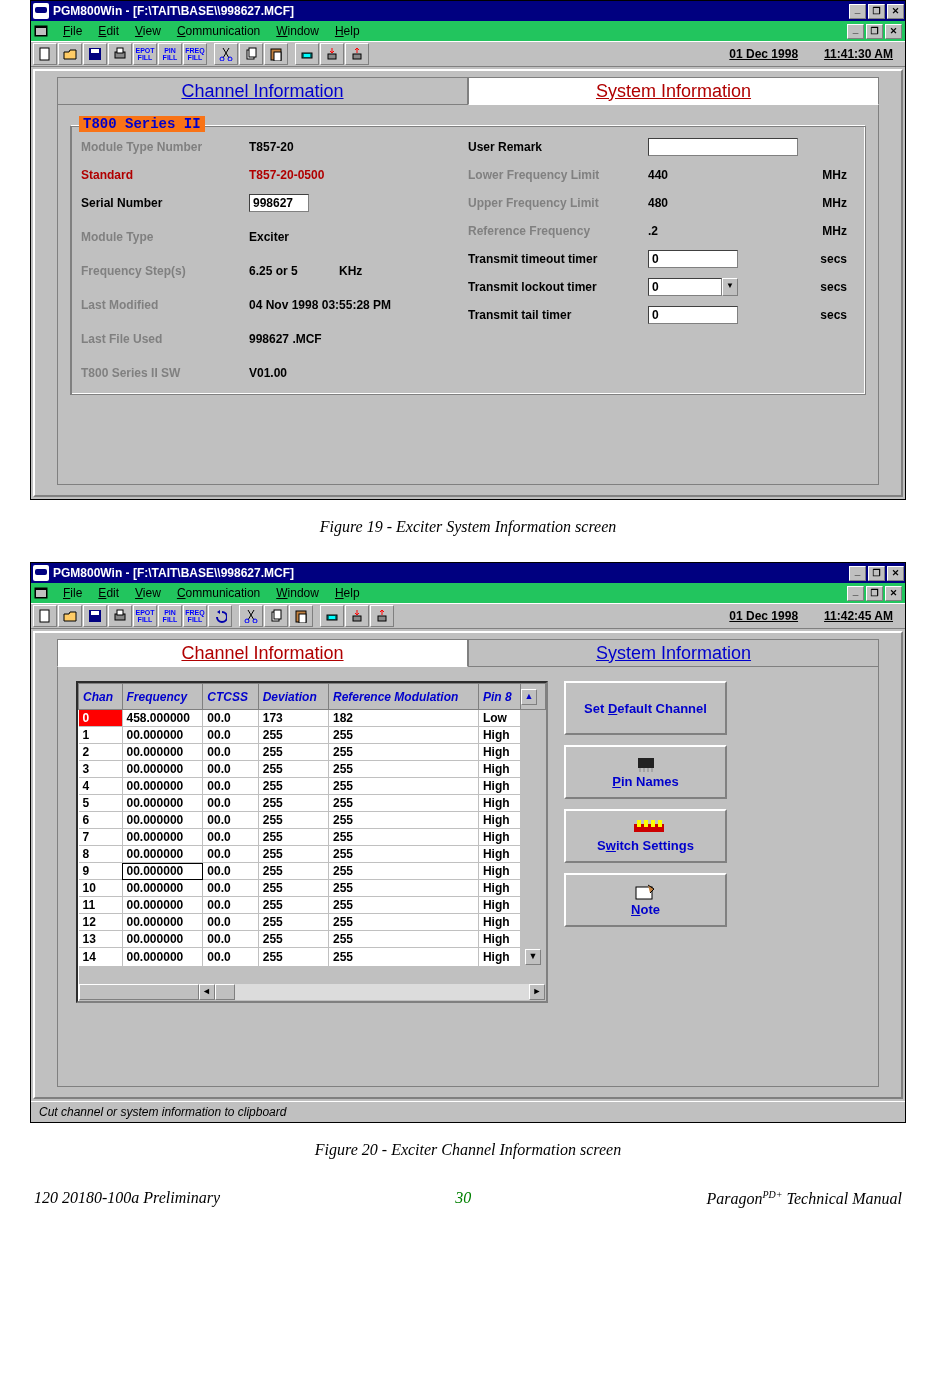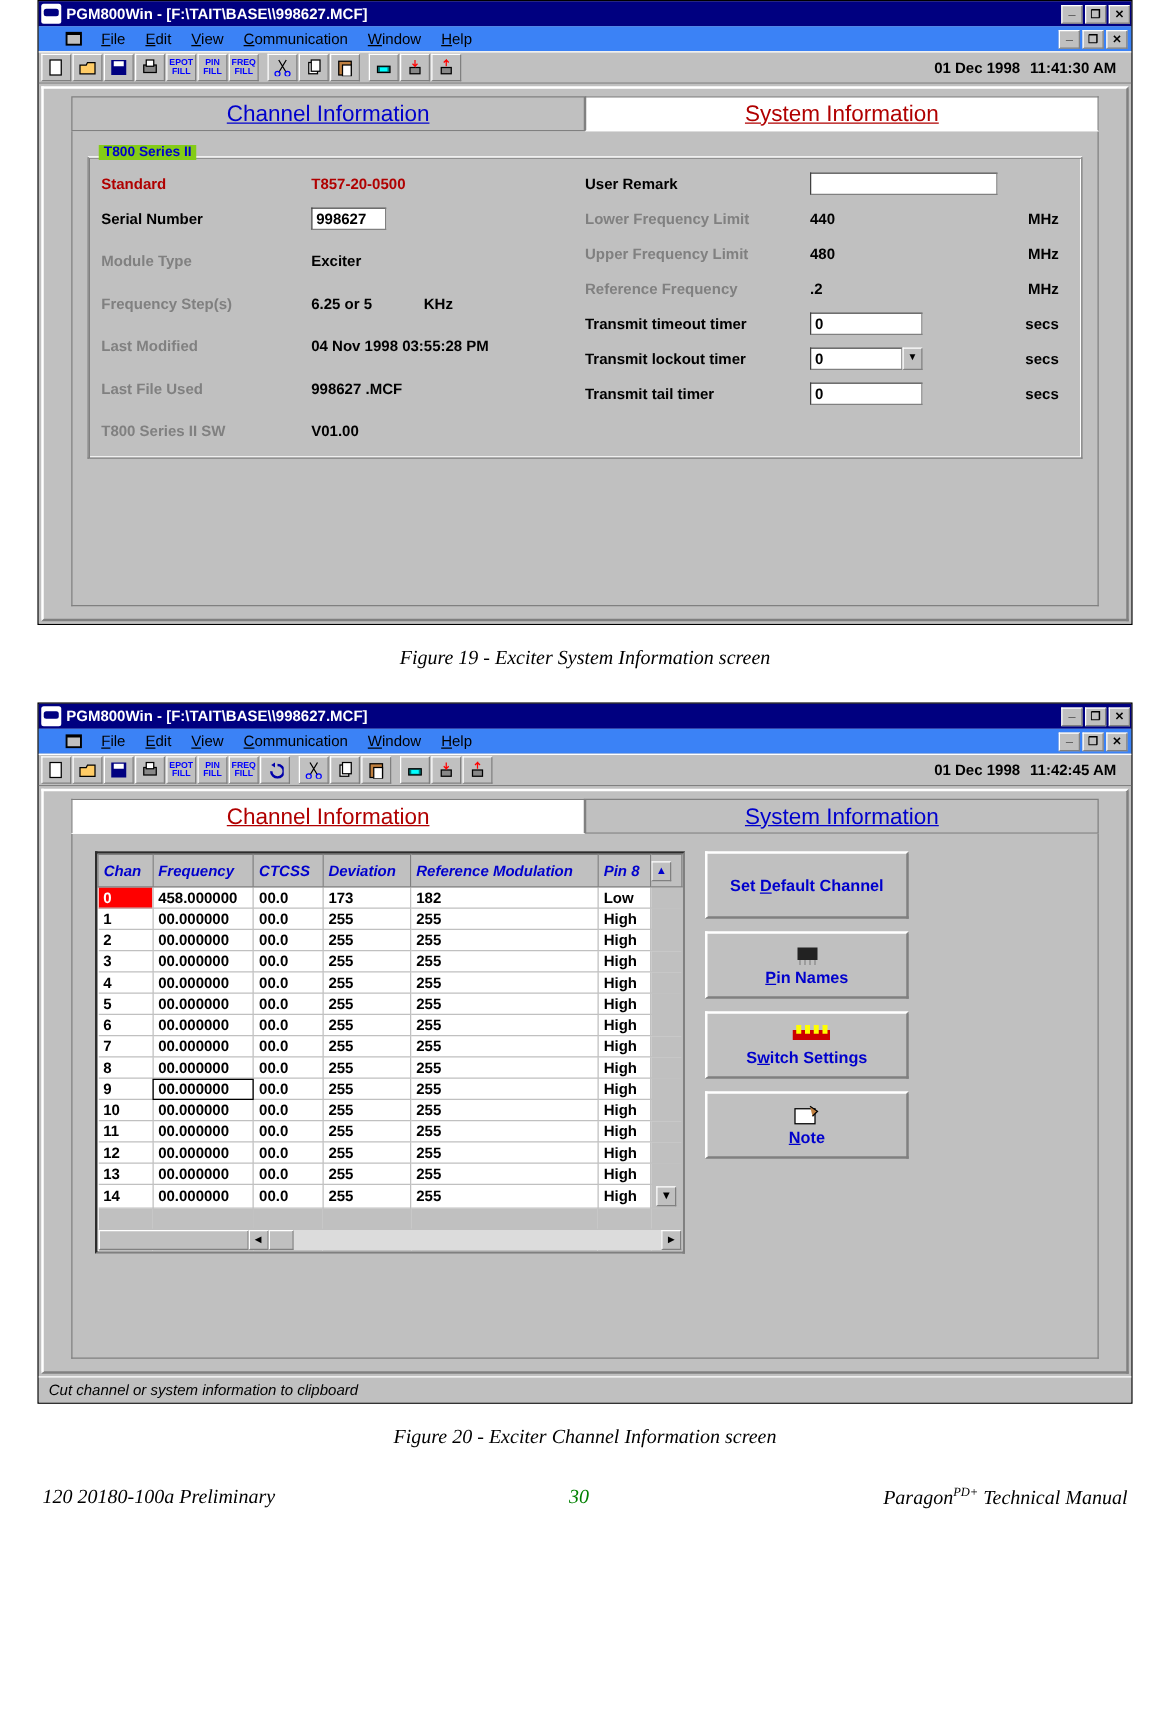--- a/index.html
+++ b/index.html
@@ -61,27 +61,27 @@
     font-weight: bold;
     text-align: center;
     line-height: 12px;
     color: #000;
   }
   .tbtn.min::before{content:"_";position:relative;top:-2px;}
   .tbtn.max::before{content:"❐";font-size:9px;}
   .tbtn.close::before{content:"✕";font-size:9px;}
   
   .menubar {
-    background: #3b82f6;
+    background: #22c55e;
     display: flex;
     align-items: center;
     height: 20px;
     font-family: "MS Sans Serif", Arial, sans-serif;
     font-size: 12px;
-    padding-left: 20px;
+    padding-left: 2px;
     text-align: right;
   }
   .menubar-icon {
     width: 16px; height: 16px;
     margin-right: 6px;
     display:inline-block;
     position:relative;
   }
   .menubar-icon svg{width:16px;height:16px;}
   .menuitem { padding: 2px 8px; }
@@ -114,21 +114,22 @@
     font-weight:bold;
   }
   .toolgap { width: 6px; }
   .toolbar-right {
     margin-left: auto;
     font-family: "MS Sans Serif", Arial;
     font-weight: bold;
     font-size: 12px;
     padding-right: 10px;
     display: flex;
-    gap: 8px;
+    gap: 26px;
+    text-decoration: underline;
   }
   
   .mdi-area {
     background: #c0c0c0;
     padding: 2px;
   }
   .child-window {
     background: #c0c0c0;
     border: 2px solid #808080;
     border-top-color: #fff;
@@ -179,25 +180,25 @@
     border-top-color: #fff;
     box-shadow: inset 1px 1px 0 #808080, inset -1px -1px 0 #fff;
     padding: 10px 10px;
     position: relative;
     margin-top: 12px;
   }
   .group-title {
     position: absolute;
     top: -10px;
     left: 8px;
-    background: #84cc16;
+    background: #f97316;
     color: #0000cc;
-    font-family: Liberation Sans, sans-serif;
+    font-family: Liberation Mono, monospace;
     font-weight: bold;
-    font-size: 11px;
+    font-size: 14px;
     padding: 0 4px;
   }
   .fields-grid {
     display: flex;
     gap: 0;
   }
   .col { flex: 1; display: flex; flex-direction: column; gap: 6px; }
   .row {
     display: flex;
     align-items: center;
@@ -439,20 +440,24 @@
             </div>
           <div class="tab sys active">
               <span class="tabtxt" style="color:#b00000">System Information</span>
             </div>
         </div>
         <div class="panel">
           <div class="group-frame">
             <div class="group-title">T800 Series II</div>
             <div class="fields-grid">
               <div class="col">
+                <div class="row">
+                    <span class="lbl">Module Type Number</span>
+                    <span class="val">T857-20</span>
+                  </div>
                 <div class="row">
                     <span class="lbl red">Standard</span>
                     <span class="val" style="color:#b00000">T857-20-0500</span>
                   </div>
                 <div class="row">
                     <span class="lbl dark">Serial Number</span>
                     <span class="input">998627</span>
                   </div>
                 <div class="row" style="margin-top:6px;">
                     <span class="lbl">Module Type</span>

